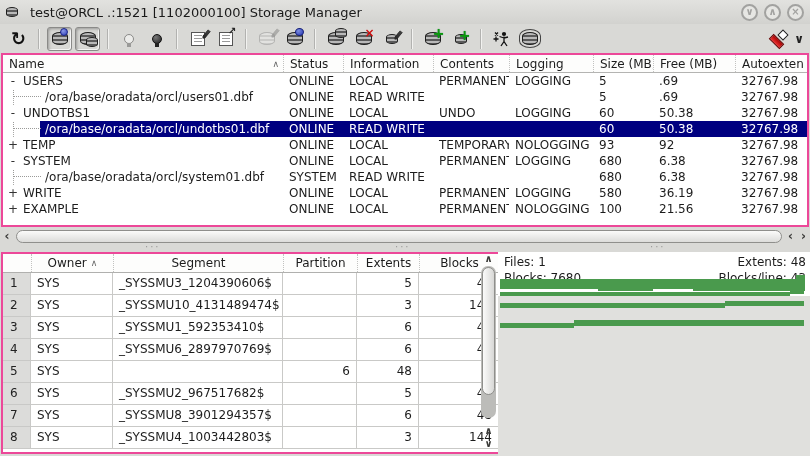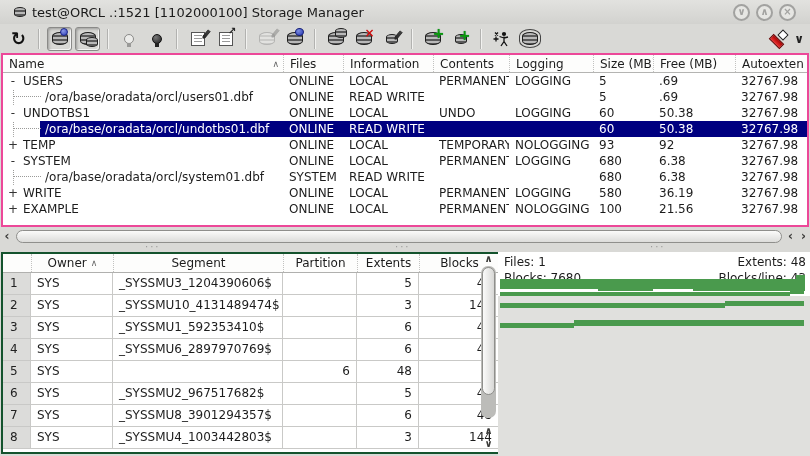--- a/index.html
+++ b/index.html
@@ -2,21 +2,21 @@
 <html><head>
 <meta charset="utf-8">
 <style>
   * { margin:0; padding:0; box-sizing:border-box; }
   html,body { width:810px; height:456px; overflow:hidden; }
   body { font-family:"DejaVu Sans","Liberation Sans",sans-serif; font-size:12px; color:#1c1c1c;
          background:#d9d9d6; position:relative; }
 
   
   .titlebar { position:absolute; top:0; left:0; width:810px; height:24px;
-              display:flex; align-items:center; padding:0 14px; gap:6px;
+              display:flex; align-items:center; padding:0 6px; gap:12px;
               background:linear-gradient(#e2e2df,#d2d2cf); }
   .title-text { font-size:13px; color:#1a1a1a; flex:1 1 auto; white-space:nowrap; }
   .winbtns { display:flex; gap:6px; }
   .wbtn { width:17px; height:17px; border:2px solid #a2a2a0; border-radius:50%;
           background:#e6e6e3; color:#a2a2a0; font-size:10px; font-weight:bold;
           display:flex; align-items:center; justify-content:center; line-height:1; cursor:default; }
 
   
   .toolbar { position:absolute; top:24px; left:0; width:810px; height:29px;
              display:flex; align-items:center; padding:0 6px; gap:3px; }
@@ -88,21 +88,21 @@
   .sb-arrow { width:14px; text-align:center; color:#3a3a38; font-size:12px; font-weight:bold; line-height:14px; }
   .hthumb { flex:1 1 auto; height:13px; margin:0 2px; background:linear-gradient(#fbfbfa,#dcdcda);
             border:1px solid #8f8f8c; border-radius:7px; }
   .hscroll .pair { display:flex; width:26px; }
   .hscroll .pair .sb-arrow { width:13px; }
 
   .split-dots { position:absolute; top:243px; font-size:10px; color:#9a9a98; letter-spacing:2px; line-height:8px; }
 
   
   .seg-frame { position:absolute; top:252px; left:1px; width:500px; height:202px;
-               border:2px solid #14532d; background:#fff; overflow:hidden; }
+               border:2px solid #ec4899; background:#fff; overflow:hidden; }
   .seg-grid { display:grid; grid-template-columns:28px 82px 170px 74px 62px 1fr; }
   .seg-head { height:19px; border-bottom:1px solid #b0b0ae; background:#fdfdfc; }
   .seg-head .hc { display:flex; align-items:center; justify-content:center; border-left:1px dotted #c2c2c0;
                   white-space:nowrap; overflow:hidden; font-size:12px; }
   .seg-head .hc:first-child { border-left:none; }
   .srow { height:22px; line-height:21px; border-bottom:1px solid #c9c9c7; }
   .srow .c { border-right:1px solid #c9c9c7; padding:0 6px; white-space:nowrap; overflow:hidden; }
   .srow .gut { background:#dcdcda; color:#222; padding:0 0 0 7px; }
   .srow .num { text-align:right; }
 
@@ -225,21 +225,21 @@
     </span>
   <span class="g-chev">∨</span>
 </div>
 
 <div class="ts-frame">
   <div class="ts-grid ts-head">
     <div class="hc">
       <span>Name</span>
       <span class="sort-asc">∧</span>
     </div>
-    <div class="hc">Files</div>
+    <div class="hc">Status</div>
     <div class="hc">Information</div>
     <div class="hc">Contents</div>
     <div class="hc">Logging</div>
     <div class="hc">Size (MB)</div>
     <div class="hc">Free (MB)</div>
     <div class="hc">Autoexten</div>
   </div>
   <div class="ts-body">
 
   <div class="ts-grid trow">

